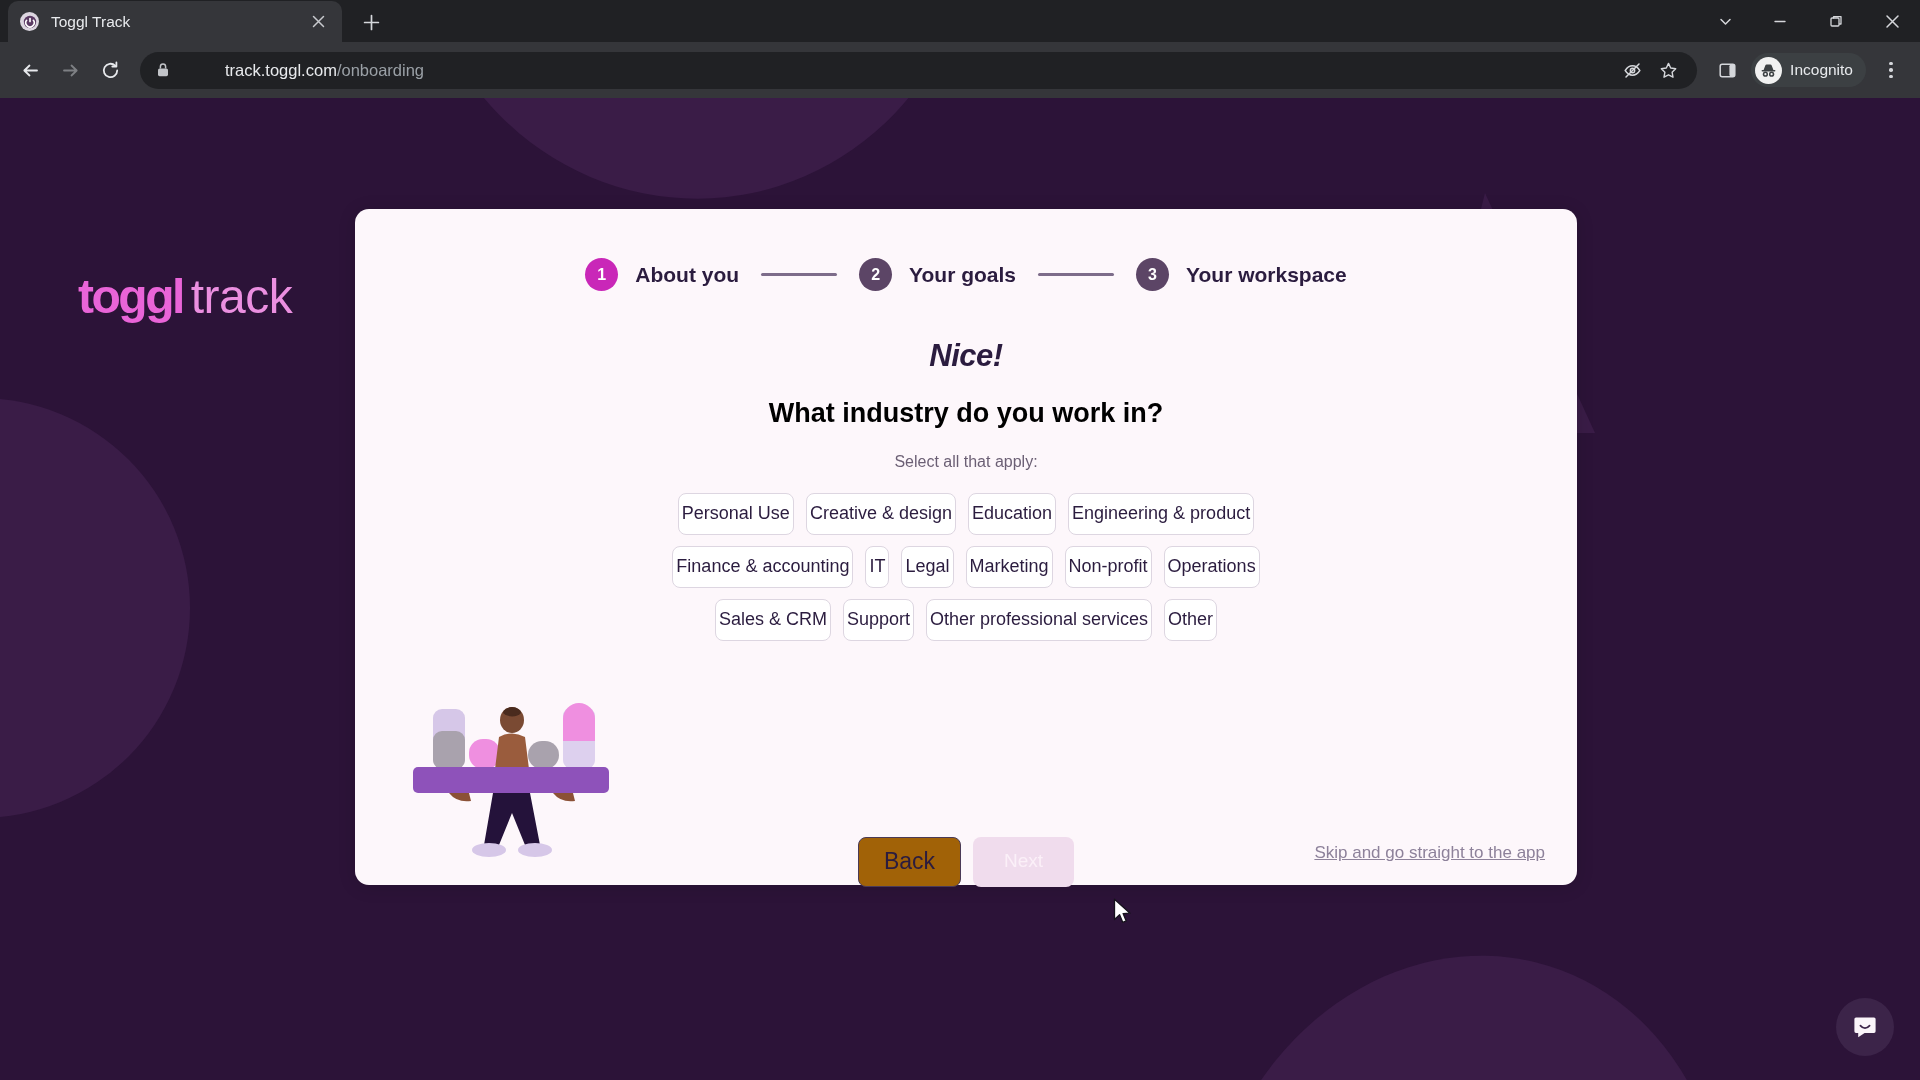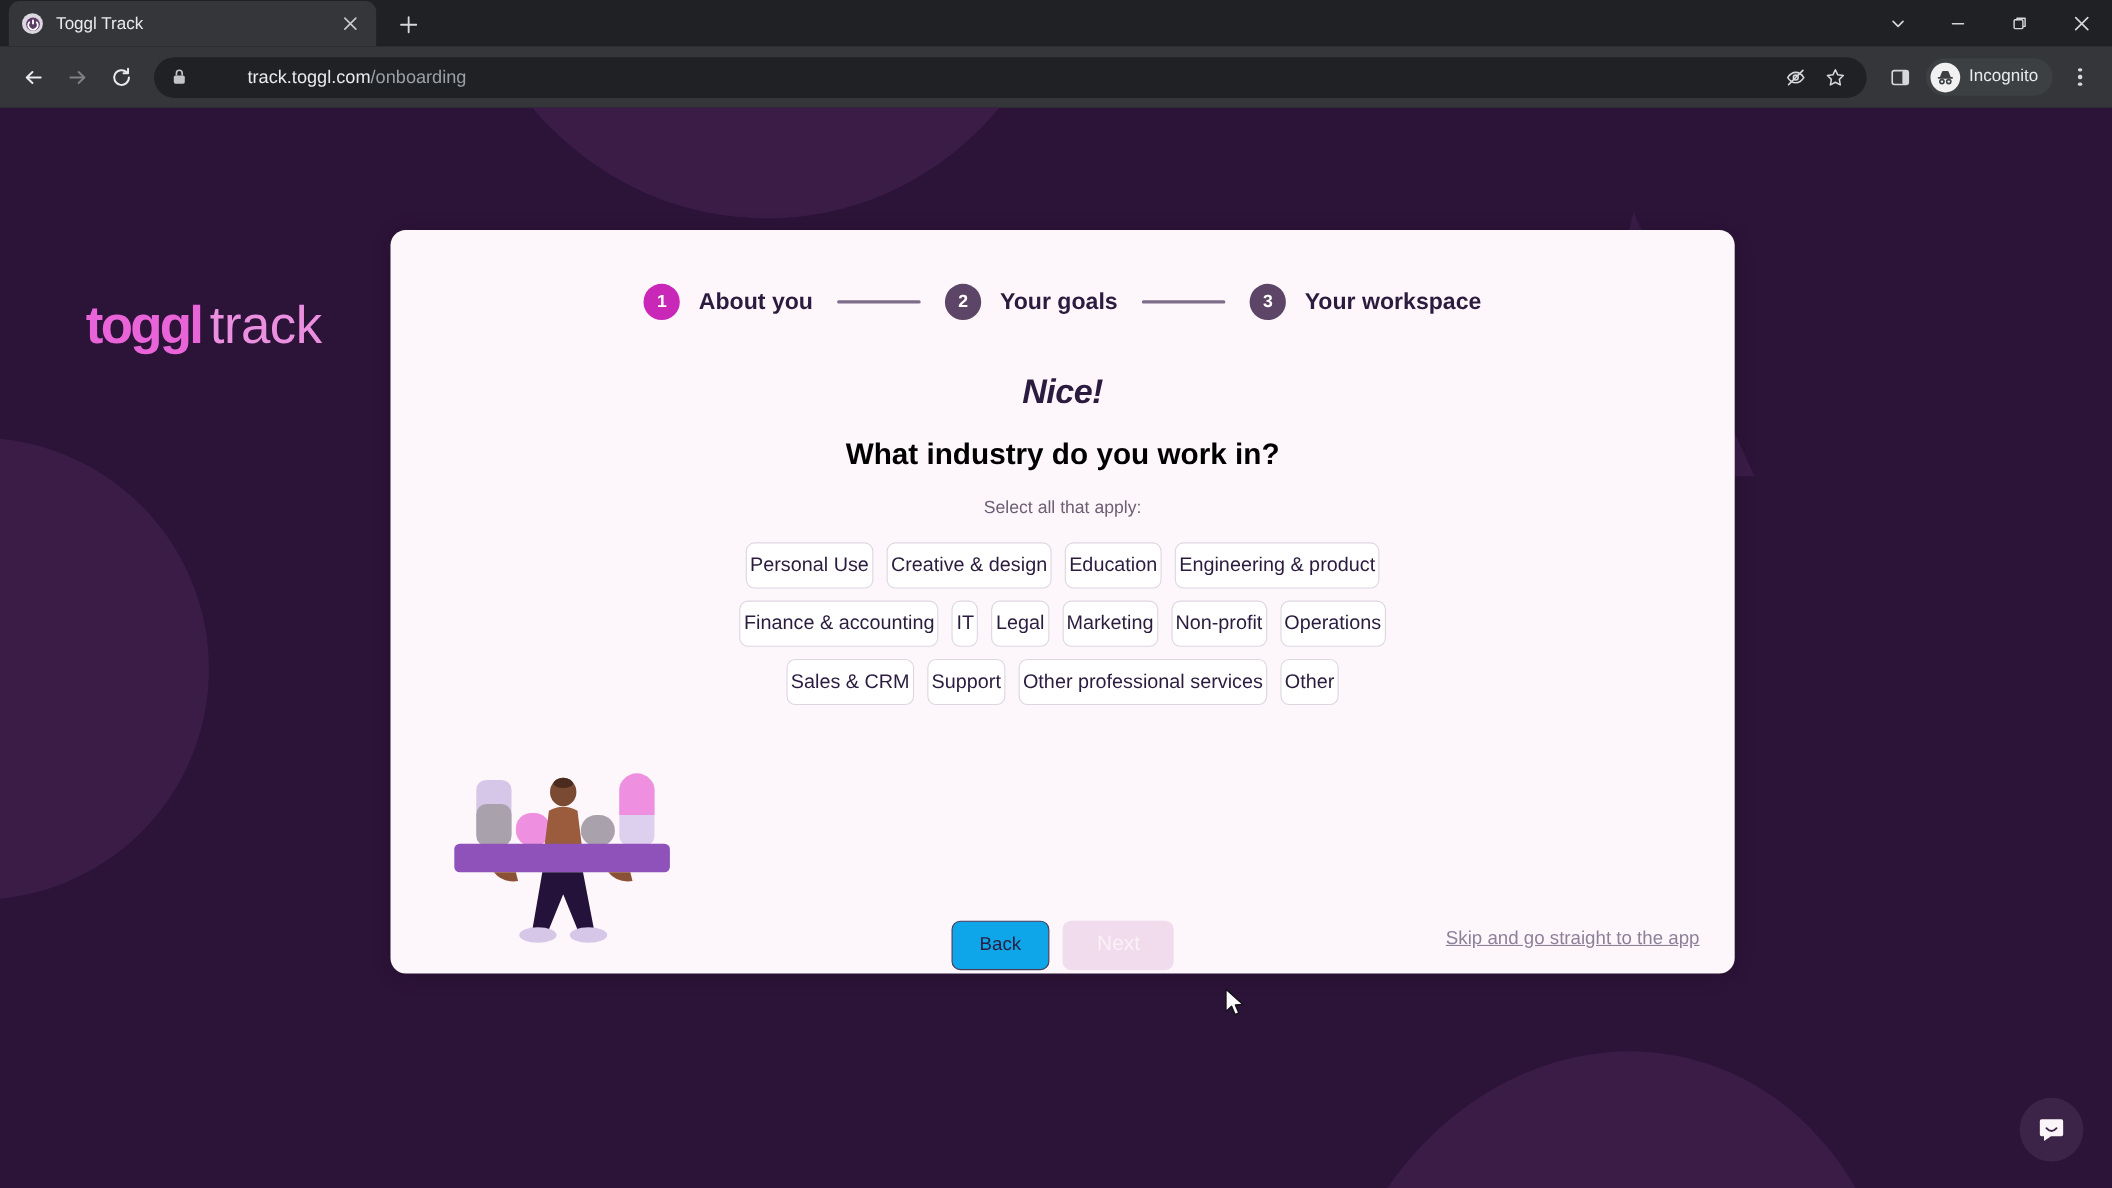--- a/index.html
+++ b/index.html
@@ -362,25 +362,25 @@
   .footer-btns {
     position: absolute;
     left: 0;
     right: 0;
     top: 628px;
     display: flex;
     justify-content: center;
     gap: 12px;
   }
   .btn-back {
-    background: #0ea5e9;
+    background: #a16207;
     border: 1px solid #4a3a56;
     border-radius: 8px;
     padding: 10px 25px;
-    font-size: 17px;
+    font-size: 23px;
     color: #2b1c3f;
     line-height: 1.2;
   }
   .btn-next {
     background: #f0dced;
     border: none;
     border-radius: 8px;
     padding: 11px 31px;
     font-size: 19px;
     color: #fbf0f8;

